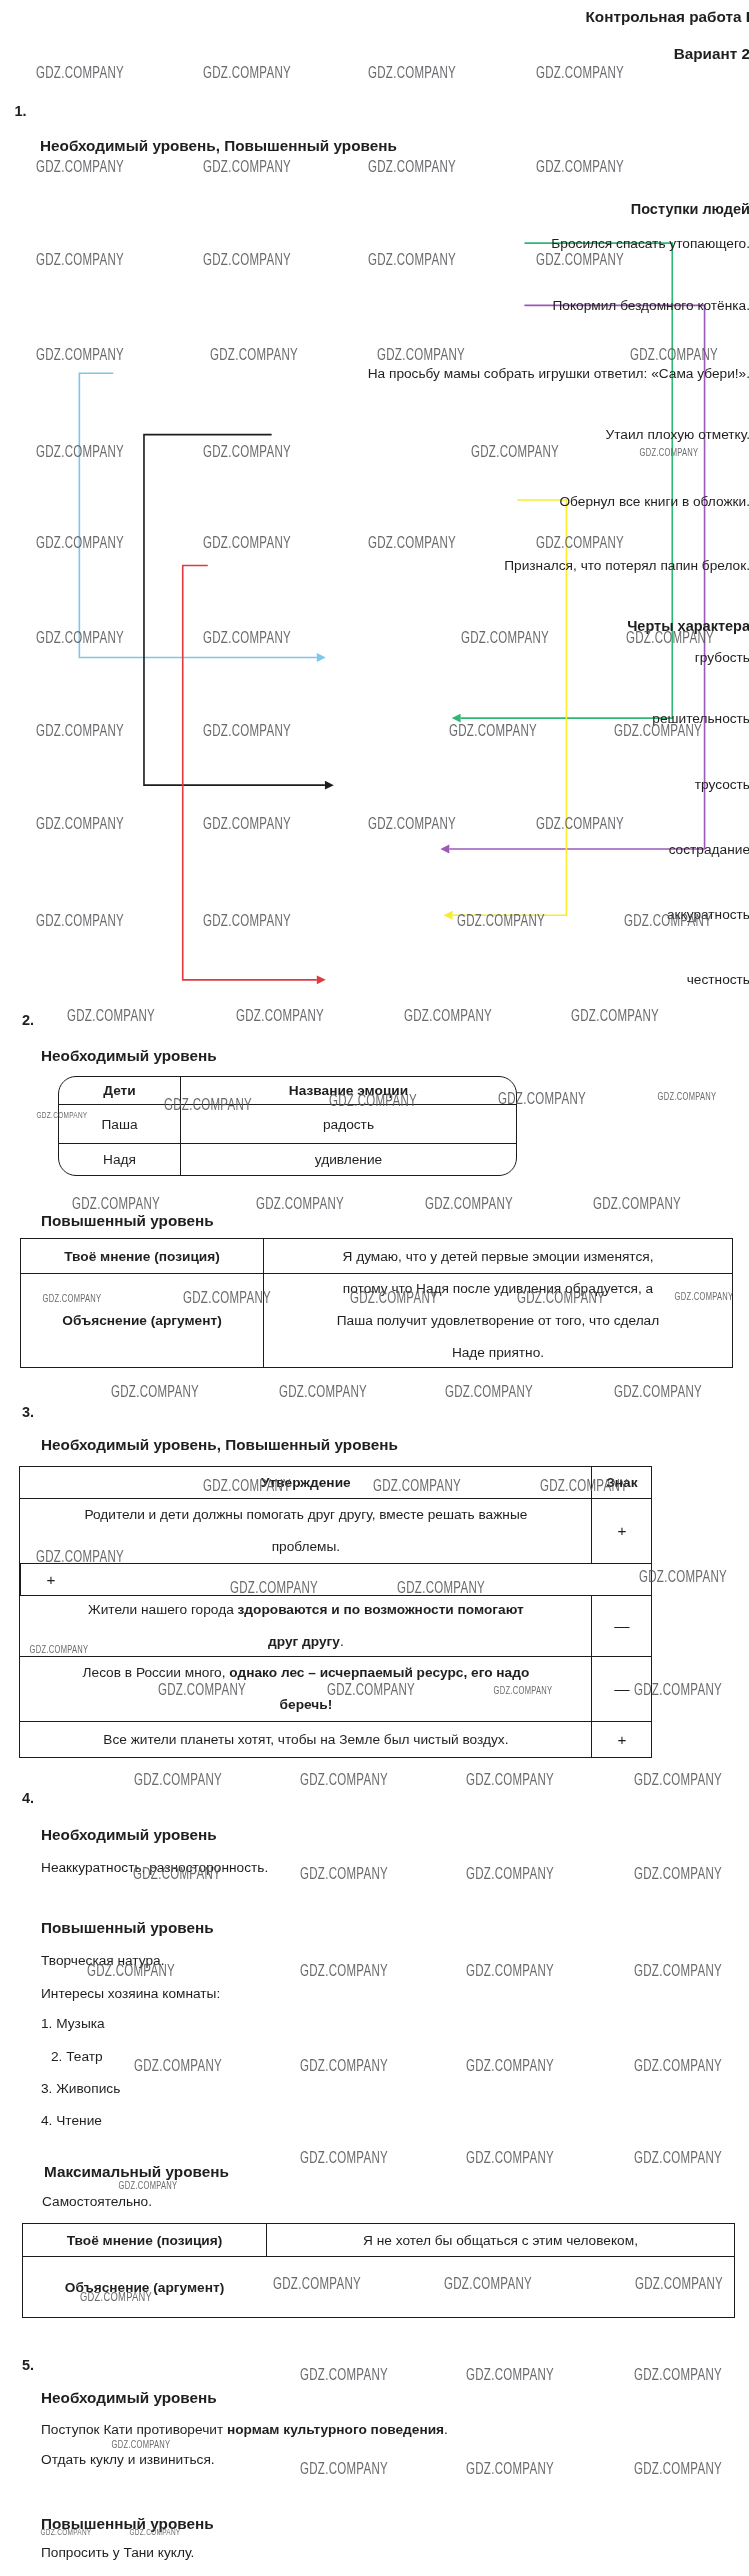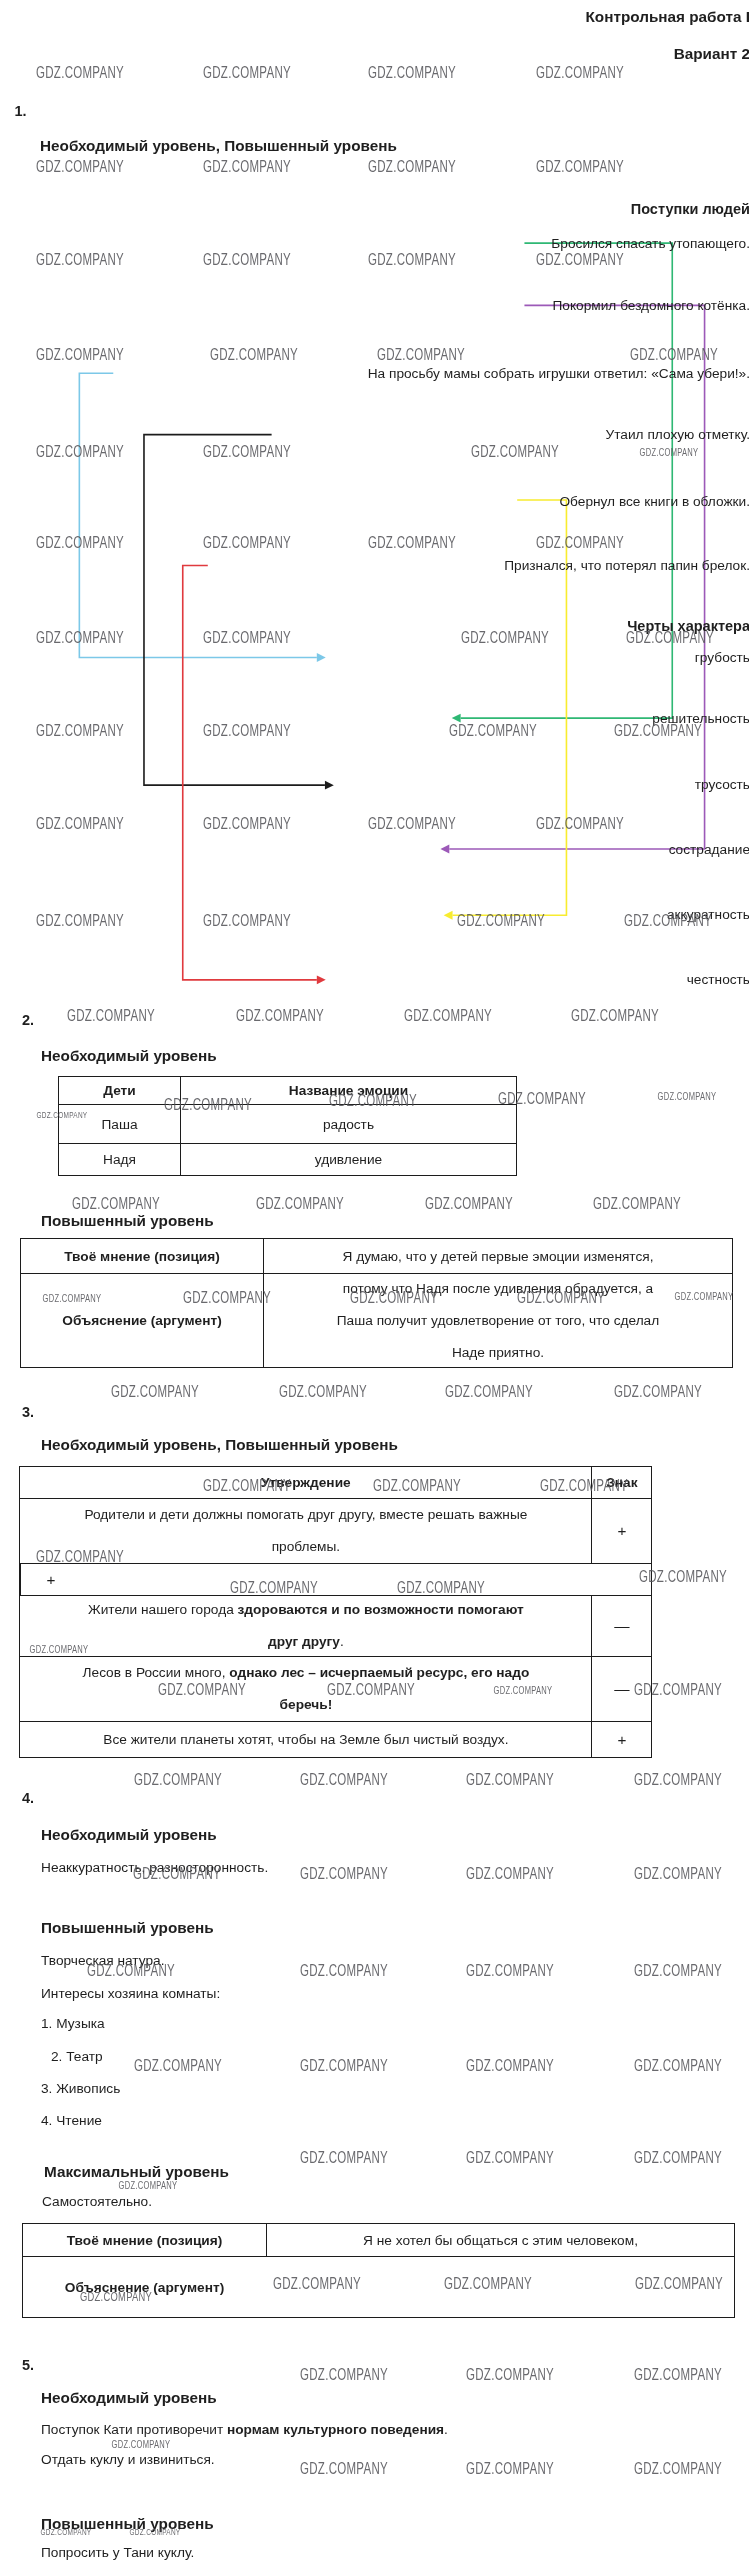--- a/index.html
+++ b/index.html
@@ -176,21 +176,21 @@
   <div class="abs c fs17 z3" style="top:650px">грубость</div>
   <div class="abs c fs17 z3" style="top:711px">решительность</div>
   <div class="abs c fs17 z3" style="top:777px">трусость</div>
   <div class="abs c fs17 z3" style="top:842px">сострадание</div>
   <div class="abs c fs17 z3" style="top:907px">аккуратность</div>
   <div class="abs c fs17 z3" style="top:972px">честность</div>
 
   <div class="abs b fs18 z3" style="left:22px;top:1012px">2.</div>
   <div class="abs b fs19 z3" style="left:41px;top:1047px">Необходимый уровень</div>
 
-  <div class="tbl" style="left:58px;top:1076px;width:459px;">
+  <div class="tbl" style="left:58px;top:1076px;width:459px;border-radius:18px;">
     <div class="trow" style="height:27px">
       <div class="tcell b" style="width:121px">Дети</div>
       <div class="tcell b bl" style="flex:1">Название эмоции</div>
     </div>
     <div class="trow bt" style="height:39px">
       <div class="tcell" style="width:121px">Паша</div>
       <div class="tcell bl" style="flex:1">радость</div>
     </div>
     <div class="trow bt" style="height:31.5px">
       <div class="tcell" style="width:121px">Надя</div>

